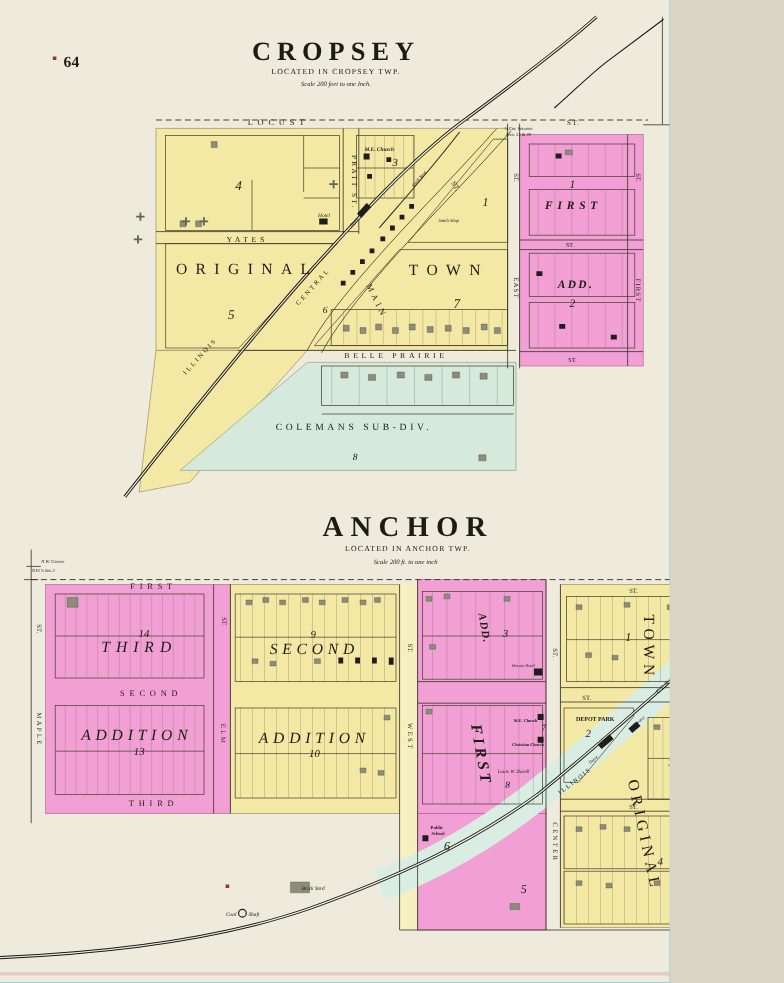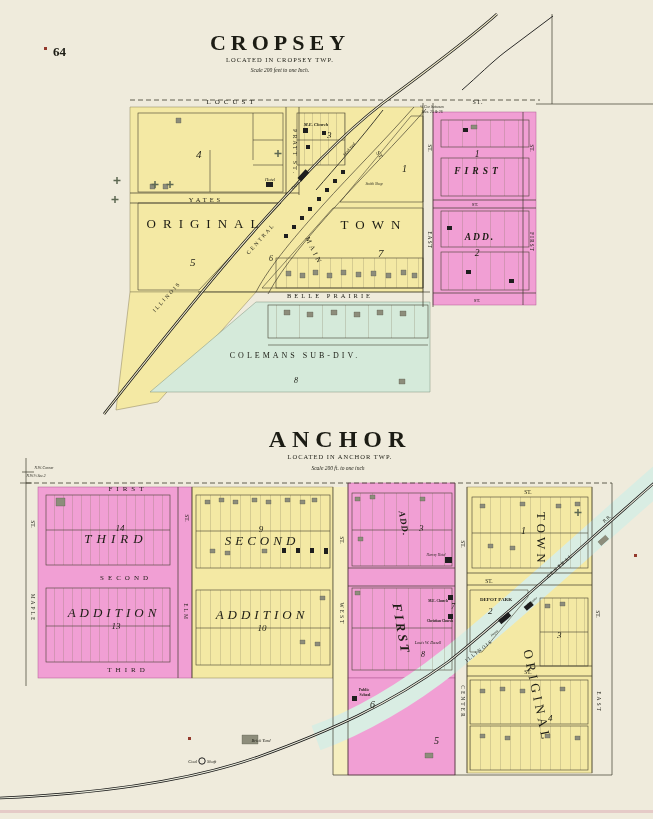--- a/index.html
+++ b/index.html
@@ -1,16 +1,16 @@
 <!DOCTYPE html>
 <html><head>
 <meta charset="utf-8">
 <style>
   html,body{margin:0;padding:0;background:#d8d4c6;}
-  #page{width:653px;height:819px;position:relative;background:#0ea5e9;overflow:hidden;}
+  #page{width:558px;height:819px;position:relative;background:#0ea5e9;overflow:hidden;}
   svg{display:block;}
   .t{font-family:"Liberation Serif","DejaVu Serif",serif;fill:#1c1c14;}
   .b{font-weight:bold;}
   .it{font-style:italic;}
 </style>
 </head>
 <body>
 
 <div id="page">
 <svg width="653" height="819" viewBox="0 0 653 819">

